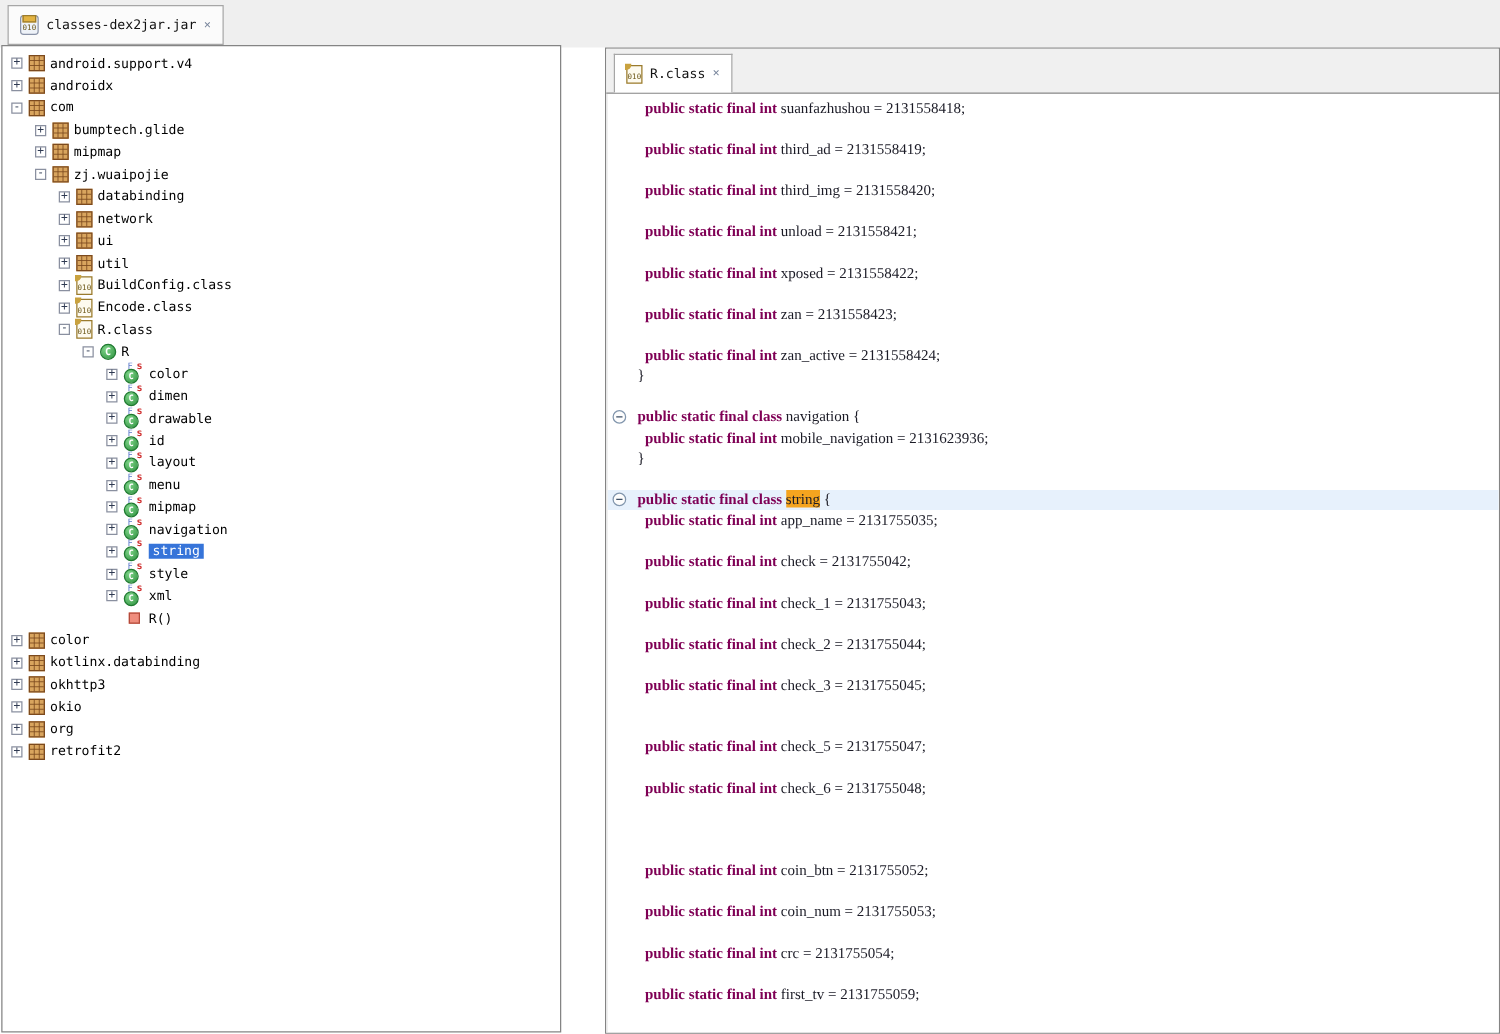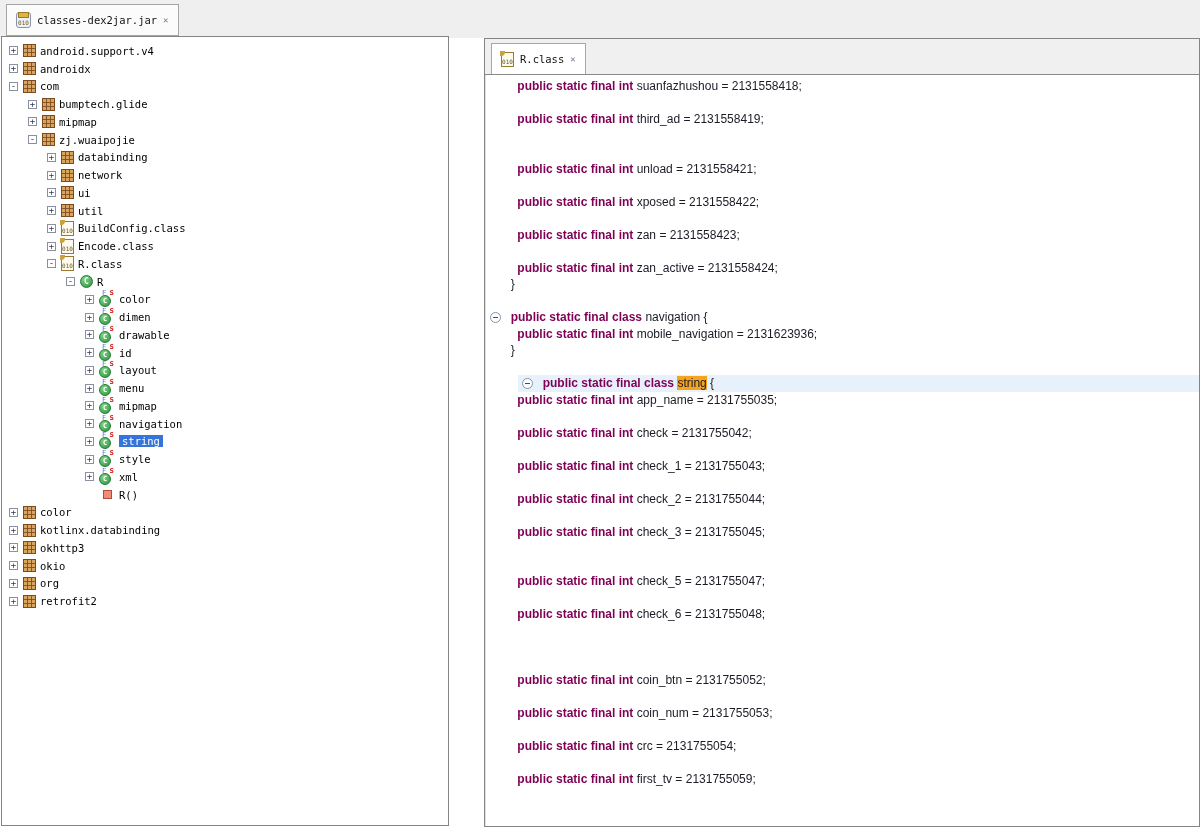--- a/index.html
+++ b/index.html
@@ -66,28 +66,28 @@
             display:flex; flex-direction:column; }
   .rtabbar { flex:none; height:36px; background:#f0f0f0;
              border-bottom:1px solid #898989; position:relative; }
   .rtab { position:absolute; left:6px; top:4px; height:31px;
           background:#fff; border:1px solid #a6a6a6; border-bottom:none;
           display:flex; align-items:center; gap:6px; padding:0 9px;
           font-size:10.5px; color:#111; }
   .editor { flex:1; overflow:hidden; padding-top:3px; background:#fff;
             border-left:1px solid #e2e2e2; }
   .cline { display:flex; align-items:center; height:16.5px; }
-  .cline.cur { background:#e7f1fc;margin-left:32px; }
+  .cline.cur { background:#e7f1fc; }
   .gut { flex:none; width:18px; height:16.5px; display:flex;
          align-items:center; justify-content:center; }
   .fold { width:11px; height:11px; border:1px solid #8296ad; border-radius:50%;
           background:#fdfdfd; position:relative; }
   .fold::after { content:""; position:absolute; left:2px; right:2px; top:4px;
           height:1px; background:#3d4f66; }
-  .ct { white-space:pre; font-family:Liberation Sans, sans-serif;
+  .ct { white-space:pre; font-family:Liberation Serif, serif;
         font-size:12px; color:#1b1b26;text-align:right; }
   .tok-kw { color:#7f0055; font-weight:bold; }
   .occ { background:#f5a41f; }
 </style>
 </head>
 <body>
 
 <div class="mainbar">
   <div class="mtab">
     <span class="icon-jar">
@@ -333,20 +333,24 @@
       <div class="cline">
         <span class="gut"></span>
         <span class="ct"><span class="tok-kw">    public static final int</span> third_ad = 2131558419;</span>
       </div>
       <div class="cline">
         <span class="gut"></span>
         <span class="ct"> </span>
       </div>
       <div class="cline">
         <span class="gut"></span>
+        <span class="ct"><span class="tok-kw">    public static final int</span> third_img = 2131558420;</span>
+      </div>
+      <div class="cline">
+        <span class="gut"></span>
         <span class="ct"> </span>
       </div>
       <div class="cline">
         <span class="gut"></span>
         <span class="ct"><span class="tok-kw">    public static final int</span> unload = 2131558421;</span>
       </div>
       <div class="cline">
         <span class="gut"></span>
         <span class="ct"> </span>
       </div>

